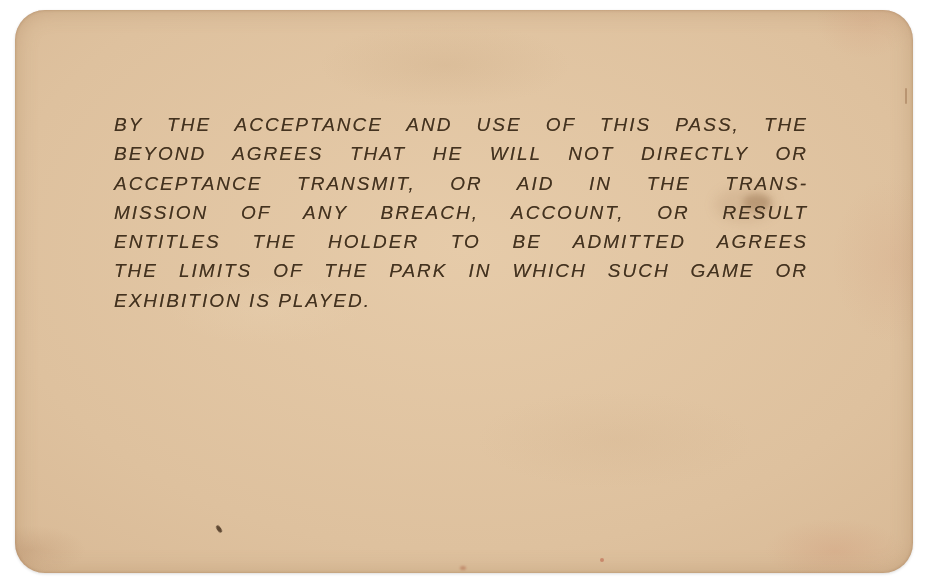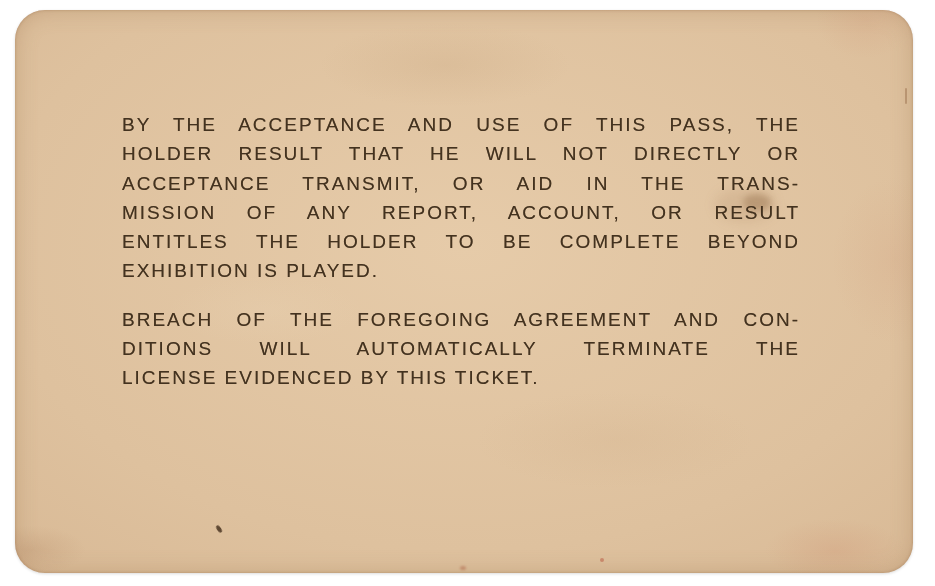--- a/index.html
+++ b/index.html
@@ -99,21 +99,21 @@
     position: absolute;
     left: 95px;
     top: 0;
     width: 702px;
     color: #43321f;
     font-size: 19px;
     line-height: 29.3px;
     letter-spacing: 2px;
     text-shadow: 0 0 0.6px rgba(67, 50, 31, 0.55);
   }
-  .paragraph { margin: 12px; }
+  .paragraph { margin: 4px; font-style: italic; }
   .paragraph-1 { margin-top: 100px; }
   .paragraph-2 { margin-top: 19px; }
   .text-line {
     text-align: justify;
     text-align-last: justify;
     white-space: normal;
   }
   .text-line.last {
     text-align: right;
     text-align-last: left;
@@ -128,27 +128,23 @@
     <div class="stain stain-blotch2"></div>
     <div class="stain stain-blotch"></div>
     <div class="stain speck-1"></div>
     <div class="stain speck-2"></div>
     <div class="stain speck-3"></div>
     <div class="stain speck-4"></div>
 
     <div class="pass-text">
       <div class="paragraph paragraph-1">
         <div class="text-line">BY THE ACCEPTANCE AND USE OF THIS PASS, THE</div>
-        <div class="text-line">HOLDER RESULT THAT HE WILL NOT DIRECTLY OR</div>
+        <div class="text-line">BEYOND AGREES THAT HE WILL NOT DIRECTLY OR</div>
         <div class="text-line">ACCEPTANCE TRANSMIT, OR AID IN THE TRANS-</div>
-        <div class="text-line">MISSION OF ANY REPORT, ACCOUNT, OR RESULT</div>
-        <div class="text-line">ENTITLES THE HOLDER TO BE COMPLETE BEYOND</div>
+        <div class="text-line">MISSION OF ANY BREACH, ACCOUNT, OR RESULT</div>
+        <div class="text-line">ENTITLES THE HOLDER TO BE ADMITTED AGREES</div>
+        <div class="text-line">THE LIMITS OF THE PARK IN WHICH SUCH GAME OR</div>
         <div class="text-line last">EXHIBITION IS PLAYED.</div>
-      </div>
-      <div class="paragraph paragraph-2">
-        <div class="text-line">BREACH OF THE FOREGOING AGREEMENT AND CON-</div>
-        <div class="text-line">DITIONS WILL AUTOMATICALLY TERMINATE THE</div>
-        <div class="text-line last">LICENSE EVIDENCED BY THIS TICKET.</div>
       </div>
     </div>
 
   </div>
 </div>
 
 </body></html>

